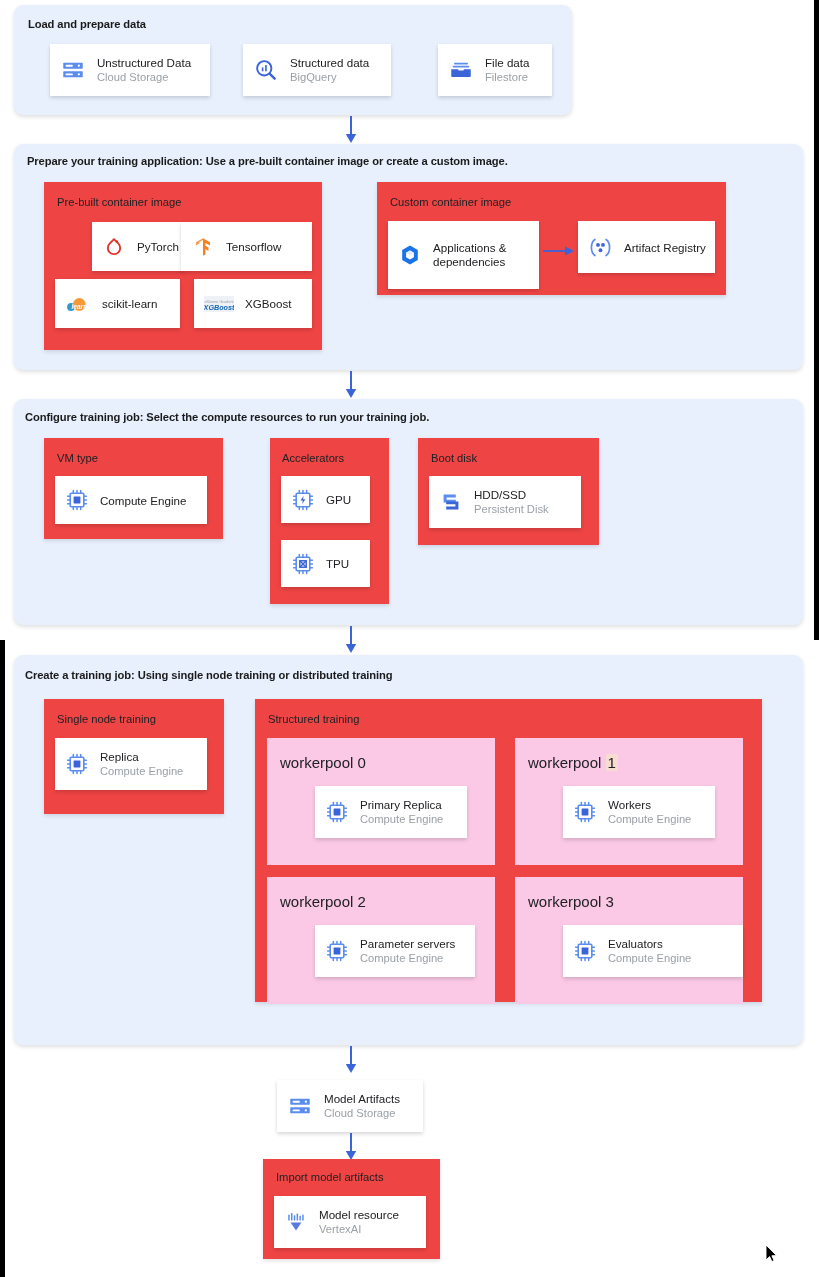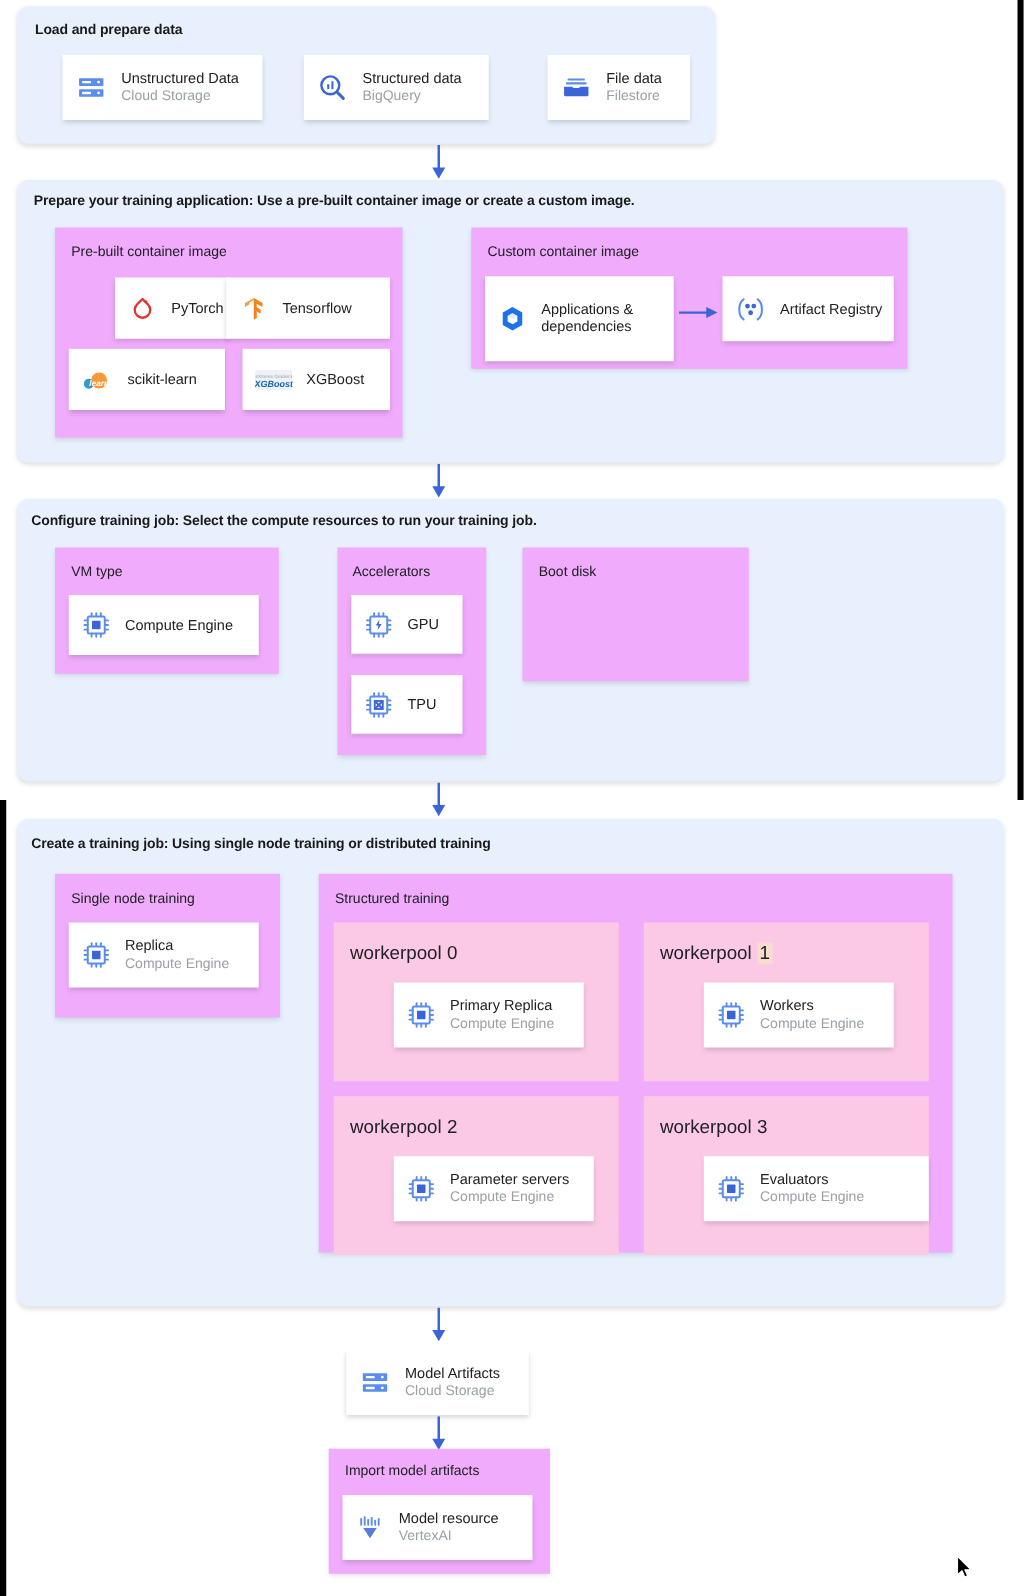--- a/index.html
+++ b/index.html
@@ -27,21 +27,21 @@
     font-size: 11.2px;
     font-weight: bold;
     color: #1a1a1a;
     letter-spacing: -0.1px;
     white-space: nowrap;
   }
 
   
   .grp {
     position: absolute;
-    background: #f0abfc;
+    background: #ef4444;
     box-shadow: 0 2px 4px rgba(0,0,0,0.12);
     padding-left: 29px;
   }
   .grp-title {
     position: absolute;
     font-size: 11.2px;
     color: #202124;
     white-space: nowrap;
   }
 
@@ -331,20 +331,32 @@
           </svg>
         </span>
         <span class="txt">
           <span class="t1">TPU</span>
         </span>
       </div>
     </div>
 
     <div class="grp" style="left:404px;top:39px;width:181px;height:107px;">
       <div class="grp-title" style="left:13px;top:14px;">Boot disk</div>
+      <div class="card" style="left:11px;top:38px;width:152px;height:52px;">
+        <span class="ic">
+          <svg width="24" height="24" viewBox="0 0 24 24">
+            <path d="M4.6 4.6h12.2v2.9H7.6v2.2h9.2v2.9H4.6z" fill="#5b8def"></path>
+            <path d="M19.4 19.4H7.2v-2.9h9.2v-2.2H7.2v-2.9h12.2z" fill="#3a64d8"></path>
+          </svg>
+        </span>
+        <span class="txt">
+          <span class="t1">HDD/SSD</span>
+          <span class="t2">Persistent Disk</span>
+        </span>
+      </div>
     </div>
   </div>
 
   <div class="arrow" style="left:341px;top:626px;">
     <svg width="20" height="28" viewBox="0 0 20 28">
       <line x1="10" y1="0" x2="10" y2="20" stroke="#3a64d8" stroke-width="2"></line>
       <path d="M10 27 L4.8 18 L15.2 18 Z" fill="#3a64d8"></path>
     </svg>
   </div>
 

